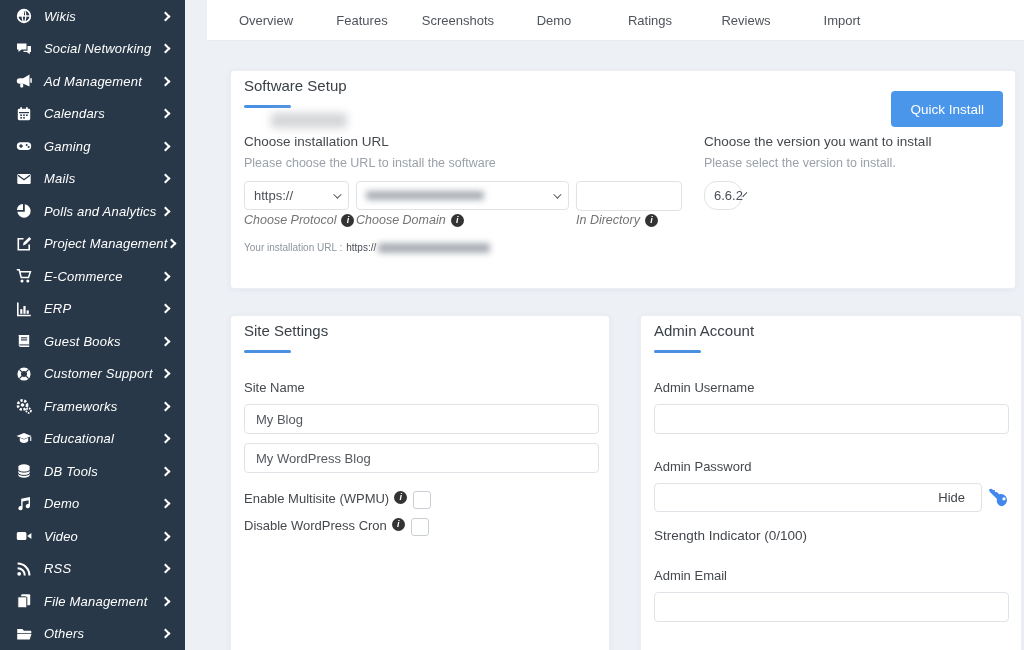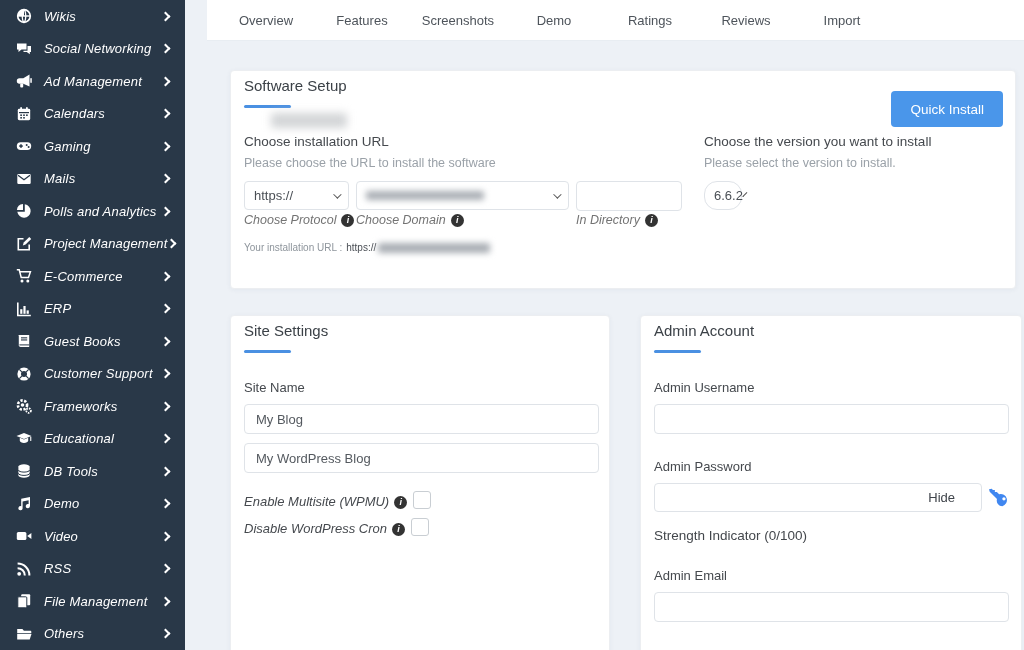--- a/index.html
+++ b/index.html
@@ -96,30 +96,30 @@
   .sel-version{width:38px;margin-top:11px;border-radius:13px;}
   .qi-btn{
     position:absolute;right:12px;top:20px;height:36px;padding:0 19px;
     background:#4a96ea;color:#fff;font-size:13.5px;border:none;border-radius:4px;
     display:flex;align-items:center;cursor:pointer;font-family:"Liberation Sans",sans-serif;
   }
   
   .f-label{font-size:13px;color:#45494e;margin-top:25px;}
   .f-label.first{margin-top:27px;}
   .f-input{width:355px;margin-top:9px;display:block;}
-  .cb-row{display:flex;align-items:flex-end;margin-top:9px;font-size:13px;color:#45494e;font-style:italic;}
+  .cb-row{display:flex;align-items:flex-start;margin-top:9px;font-size:13px;color:#45494e;}
   .cb-row.gap{margin-top:18px;}
   .checkbox{
     width:16px;height:16px;border:1px solid #c9ced3;border-radius:3px;background:#fff;
     margin-left:6px;cursor:pointer;flex:none;
   }
   .pwd-wrap{display:flex;align-items:center;margin-top:9px;}
   .pwd-input-box{
     width:340px;height:29px;border:1px solid #dfe3e8;border-radius:4px;background:#fff;
-    display:flex;align-items:center;box-sizing:border-box;padding:0 26px;
+    display:flex;align-items:center;box-sizing:border-box;padding:0 16px;
   }
   .pwd-text{flex:1;border:none;outline:none;font-size:13px;color:#54595f;min-width:0;
     font-family:"Liberation Sans",sans-serif;background:transparent;}
   .hide-toggle{font-size:13px;color:#3f444a;cursor:pointer;margin-left:8px;}
   .key-icn{width:19px;height:19px;margin-left:7px;cursor:pointer;flex:none;}
   .strength{font-size:13.5px;color:#43474c;margin-top:16px;}
   .hidden-defs{position:absolute;width:0;height:0;overflow:hidden;}
 </style>
 </head>
 <body>

